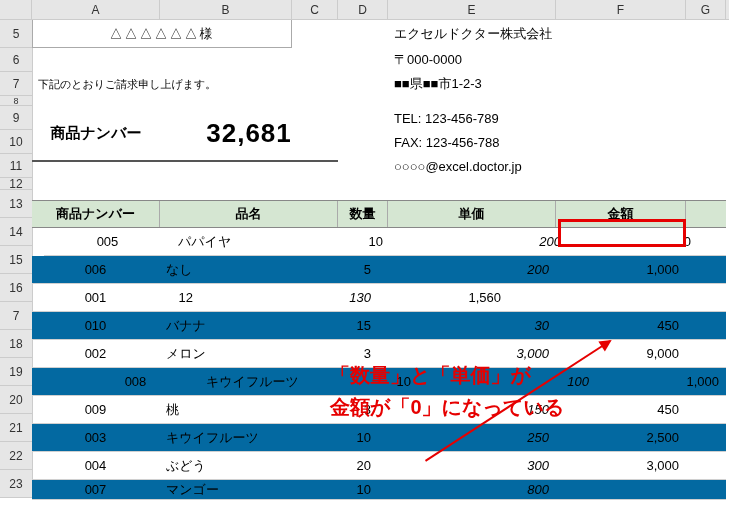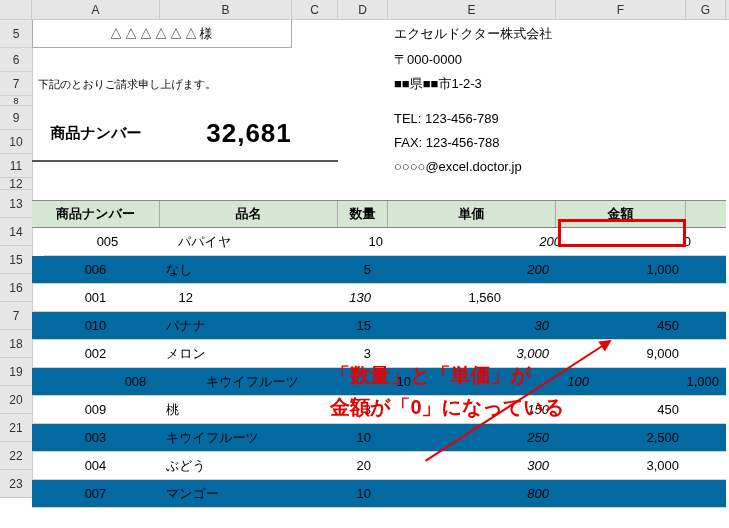--- a/index.html
+++ b/index.html
@@ -318,21 +318,21 @@
         <div class="cell colE">250</div>
         <div class="cell colF">2,500</div>
       </div>
       <div class="row trow" style="height: 28px;">
         <div class="cell colA colA1">004</div>
         <div class="cell" style="width:178px">ぶどう</div>
         <div class="cell colD">20</div>
         <div class="cell colE">300</div>
         <div class="cell colF">3,000</div>
       </div>
-      <div class="row trow alt" style="height: 28px;">
+      <div class="row trow alt" style="height: 20px;">
         <div class="cell colA colA1">007</div>
         <div class="cell" style="width:178px">マンゴー</div>
         <div class="cell colD">10</div>
         <div class="cell colE">800</div>
       </div>
     </div>
 
 </div>
 
 <div class="highlight-box" style="left:558px; top:219px; width:128px; height:28px;"></div>

